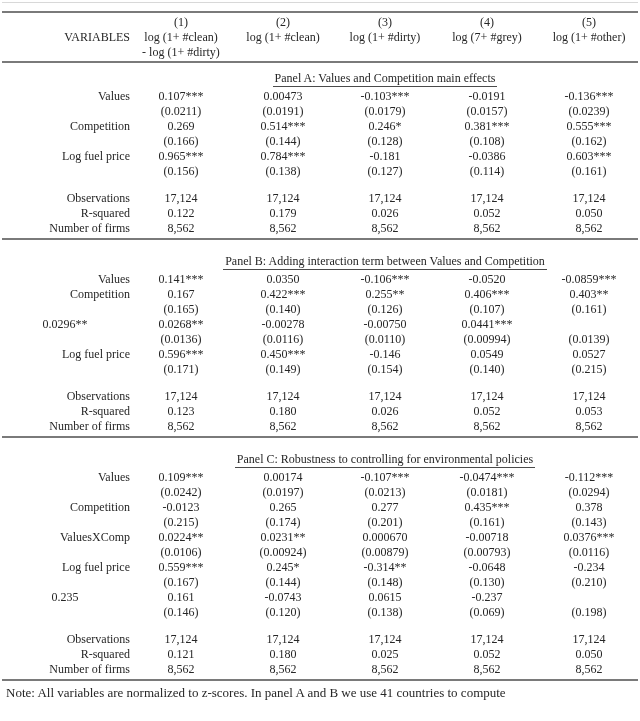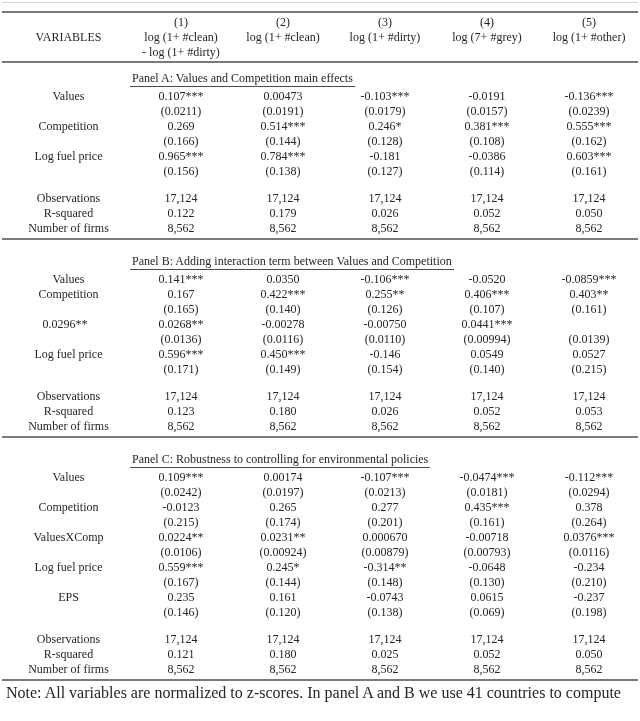--- a/index.html
+++ b/index.html
@@ -7,34 +7,34 @@
     width:640px; height:721px; background:#ffffff; overflow:hidden;
     font-family:"Liberation Serif", "DejaVu Serif", serif;
     font-size:12px; color:#262626; position:relative;
   }
   .rule-light { height:1px; background:#d8d8d8; margin:2px 2px 0 2px; }
   .rule-heavy { height:2px; background:#7a7a7a; margin:0 2px; }
   .rule-top { margin-top:8px; }
   .rule-after-header { margin-top:1px; }
   .rule-panel-end { margin-top:2px; }
   .row { display:grid; grid-template-columns:130px repeat(5, 1fr); line-height:15px; }
-  .row .label { text-align:center; padding-left:7px; white-space:nowrap; }
+  .row .label { text-align:right; padding-left:7px; white-space:nowrap; }
   .row .cell { text-align:center; white-space:nowrap; }
   .header-row { margin-top:2px; }
   .header-row .varlabel { padding-top:15px; }
   .header-row .hline { line-height:15px; text-align:center; }
-  .panel-head { text-align:left; margin-left:130px; height:18px; }
+  .panel-head { text-align:center; margin-left:130px; height:18px; }
   .panel-head-first { margin-top:8px; }
   .panel-head-next { margin-top:14px; }
   .panel-title {
     display:inline-block; border-bottom:1px solid #4a4a4a;
     padding:0 2px 1px 2px; line-height:14px;
   }
   .gap { height:12px; }
-  .note { margin:4px 4px 0 6px; font-size:16px; line-height:15px; }
+  .note { margin:4px 4px 0 6px; font-size:13px; line-height:15px; }
 </style>
 </head>
 <body>
 
 <div class="page">
 
   <div class="rule-light"></div>
   <div class="rule-heavy rule-top"></div>
 
   <div class="row header-row">
@@ -246,21 +246,21 @@
         <div class="cell">0.277</div>
         <div class="cell">0.435***</div>
         <div class="cell">0.378</div>
       </div>
       <div class="row">
         <div class="label"></div>
         <div class="cell">(0.215)</div>
         <div class="cell">(0.174)</div>
         <div class="cell">(0.201)</div>
         <div class="cell">(0.161)</div>
-        <div class="cell">(0.264)</div>
+        <div class="cell">(0.143)</div>
       </div>
       <div class="row">
         <div class="label">ValuesXComp</div>
         <div class="cell">0.0224**</div>
         <div class="cell">0.0231**</div>
         <div class="cell">0.000670</div>
         <div class="cell">-0.00718</div>
         <div class="cell">0.0376***</div>
       </div>
       <div class="row">
@@ -281,21 +281,20 @@
       </div>
       <div class="row">
         <div class="label"></div>
         <div class="cell">(0.167)</div>
         <div class="cell">(0.144)</div>
         <div class="cell">(0.148)</div>
         <div class="cell">(0.130)</div>
         <div class="cell">(0.210)</div>
       </div>
       <div class="row">
-        <div class="label">EPS</div>
         <div class="cell">0.235</div>
         <div class="cell">0.161</div>
         <div class="cell">-0.0743</div>
         <div class="cell">0.0615</div>
         <div class="cell">-0.237</div>
       </div>
       <div class="row">
         <div class="label"></div>
         <div class="cell">(0.146)</div>
         <div class="cell">(0.120)</div>

